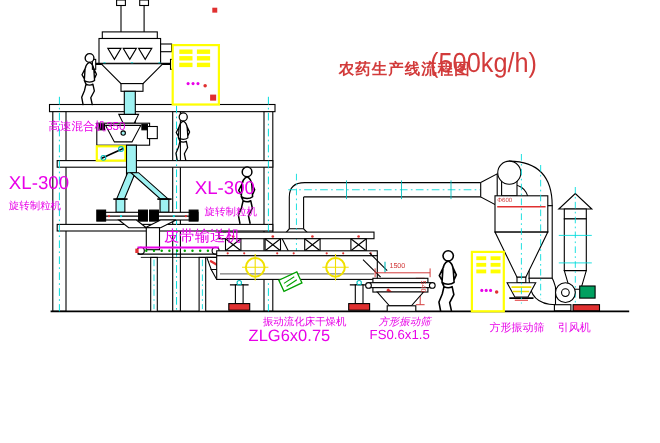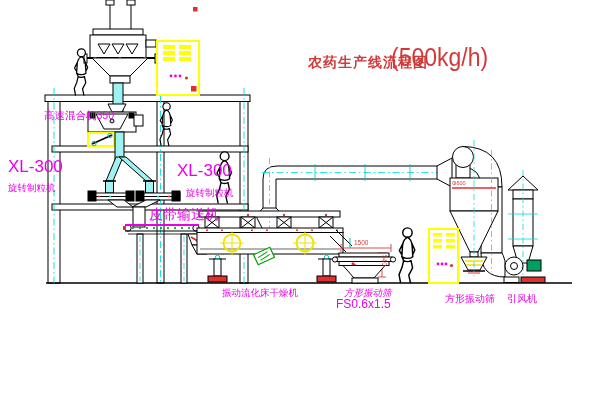--- a/index.html
+++ b/index.html
@@ -10,21 +10,21 @@
   .red{color:#d23a3a;}
   .t-zh{left:284px;top:55px;font-size:14px;font-weight:bold;letter-spacing:1px;margin-left:24px;}
   .t-cap{left:391px;top:45px;font-size:25px;transform:scaleX(.92);transform-origin:0 0;}
   .l-gravity{left:84px;top:13px;font-size:10.5px;}
   .l-hsmix{left:44px;top:110px;font-size:10.5px;}
   .l-xl-left{left:8px;top:158px;font-size:17px;}
   .l-xl-left-n{left:8px;top:183px;font-size:9.5px;}
   .l-xl-right{left:177px;top:162px;font-size:17px;}
   .l-xl-right-n{left:186px;top:188px;font-size:9.5px;}
   .l-conv{left:149px;top:207px;font-size:14px;}
-  .l-dryer-n{left:222px;top:288px;font-size:9.5px;}
+  .l-dryer-n{left:239px;top:288px;font-size:9.5px;}
   .l-dryer-m{left:226px;top:298px;font-size:15px;}
   .l-screen-n{left:344px;top:288px;font-size:9.5px;font-style:italic;}
   .l-screen-m{left:336px;top:298px;font-size:12px;}
   .l-cyclone{left:445px;top:294px;font-size:10px;}
   .l-fan{left:507px;top:294px;font-size:10px;}
   .d-1500{left:354px;top:240px;font-size:6.5px;}
   .d-540{left:387px;top:255px;font-size:6.5px;transform:rotate(90deg);transform-origin:0 0;}
   .d-dia{left:452px;top:181px;font-size:5.5px;}
 </style>
 </head>
@@ -334,20 +334,21 @@
 
   <div class="lbl t-zh red">农药生产线流程图</div>
   <div class="lbl t-cap red">(500kg/h)</div>
   <div class="lbl l-hsmix">高速混合机350</div>
   <div class="lbl l-xl-left">XL-300</div>
   <div class="lbl l-xl-left-n">旋转制粒机</div>
   <div class="lbl l-xl-right">XL-300</div>
   <div class="lbl l-xl-right-n">旋转制粒机</div>
   <div class="lbl l-conv">皮带输送机</div>
   <div class="lbl l-dryer-n">振动流化床干燥机</div>
+  <div class="lbl l-dryer-m">ZLG6x0.75</div>
   <div class="lbl l-screen-n">方形振动筛</div>
   <div class="lbl l-screen-m">FS0.6x1.5</div>
   <div class="lbl l-cyclone">方形振动筛</div>
   <div class="lbl l-fan">引风机</div>
   <div class="lbl d-1500 red">1500</div>
   <div class="lbl d-540 red">540</div>
   <div class="lbl d-dia red">Φ600</div>
 </div>
 
 </body></html>

